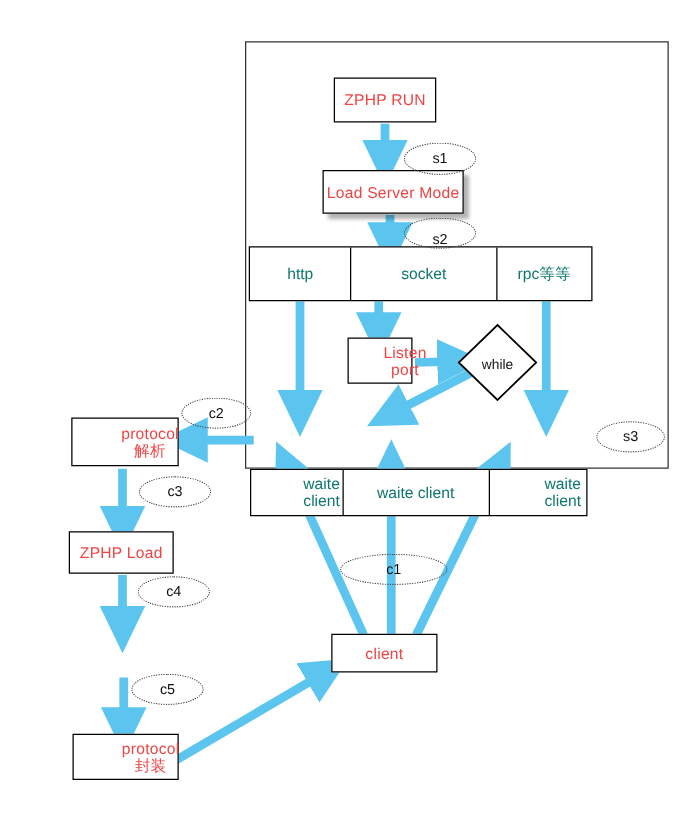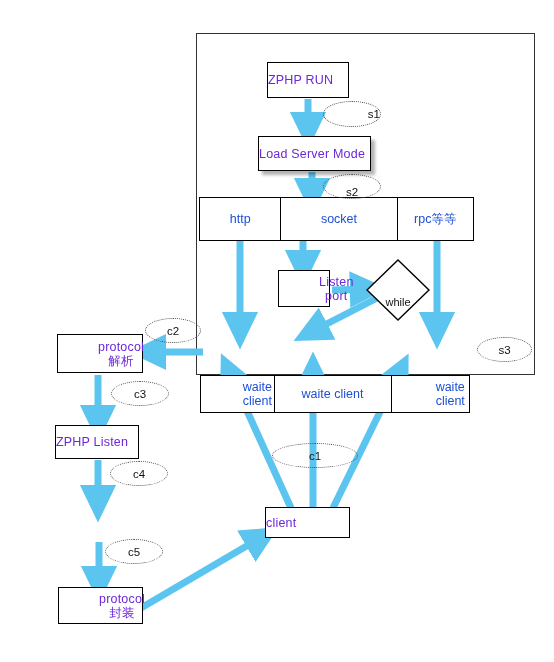--- a/index.html
+++ b/index.html
@@ -17,23 +17,24 @@
     background: #ffffff;
     overflow: hidden;
   }
   .box {
     position: absolute;
     box-sizing: border-box;
     border: 1.4px solid #000000;
     background: #ffffff;
     display: flex;
     align-items: center;
+    justify-content: center;
     text-align: center;
     font-size: 12.5px;
-    color: #6d28d9;
+    color: #ef4444;
     line-height: 1.12;
     letter-spacing: 0.2px;
     z-index: 5;
   }
   .frame {
     position: absolute;
     box-sizing: border-box;
     border: 1.5px solid #333333;
     background: transparent;
     z-index: 1;
@@ -53,21 +54,21 @@
     font-size: 11.5px;
     color: #111111;
     z-index: 6;
   }
   .diamond {
     position: absolute;
     z-index: 5;
   }
   .diamond .dlabel {
     position: absolute;
-    left: 0; top: 12px;
+    left: 0; top: 2px;
     width: 100%; height: 100%;
     display: flex;
     align-items: center;
     justify-content: center;
     font-size: 11px;
     color: #111;
     text-align: center;
   }
   svg.arrows {
     position: absolute;
@@ -85,21 +86,21 @@
     background: #fff;
     z-index: 5;
   }
   .cellrow > .cell {
     box-sizing: border-box;
     display: flex;
     align-items: center;
     justify-content: center;
     text-align: center;
     font-size: 12.5px;
-    color: #1d4ed8;
+    color: #0f766e;
     line-height: 1.12;
     border-right: 1.4px solid #000;
   }
   .cellrow > .cell:last-child { border-right: none; }
   .twoline { white-space: pre-line; padding-left: 20px; }
 </style>
 </head>
 <body>
 
 <div id="canvas">
@@ -189,34 +190,34 @@
 client</span>
     </div>
   </div>
 
   <div class="box twoline" style="left:57px; top:334px; width:86px; height:39px;">
     <span class="twoline">protocol
 解析</span>
   </div>
 
   <div class="box" style="left:55px; top:425px; width:84px; height:34px;">
-    <span>ZPHP Listen</span>
+    <span>ZPHP Load</span>
   </div>
 
 
   <div class="box twoline" style="left:58px; top:587px; width:85px; height:37px;">
     <span class="twoline">protocol
 封装</span>
   </div>
 
   <div class="box" style="left:265px; top:507px; width:85px; height:31px;">
     <span>client</span>
   </div>
 
-  <div class="ellipse" style="left:323px; top:101px; width:58px; height:26px;justify-content:flex-end;">
+  <div class="ellipse" style="left:323px; top:114px; width:58px; height:26px;">
     <span>s1</span>
   </div>
   <div class="ellipse" style="left:323px; top:174px; width:58px; height:25px;align-items:flex-end;">
     <span>s2</span>
   </div>
   <div class="ellipse" style="left:477px; top:337px; width:55px; height:25px;text-align:right;">
     <span>s3</span>
   </div>
   <div class="ellipse" style="left:272px; top:443px; width:86px; height:25px;">
     <span>c1</span>

